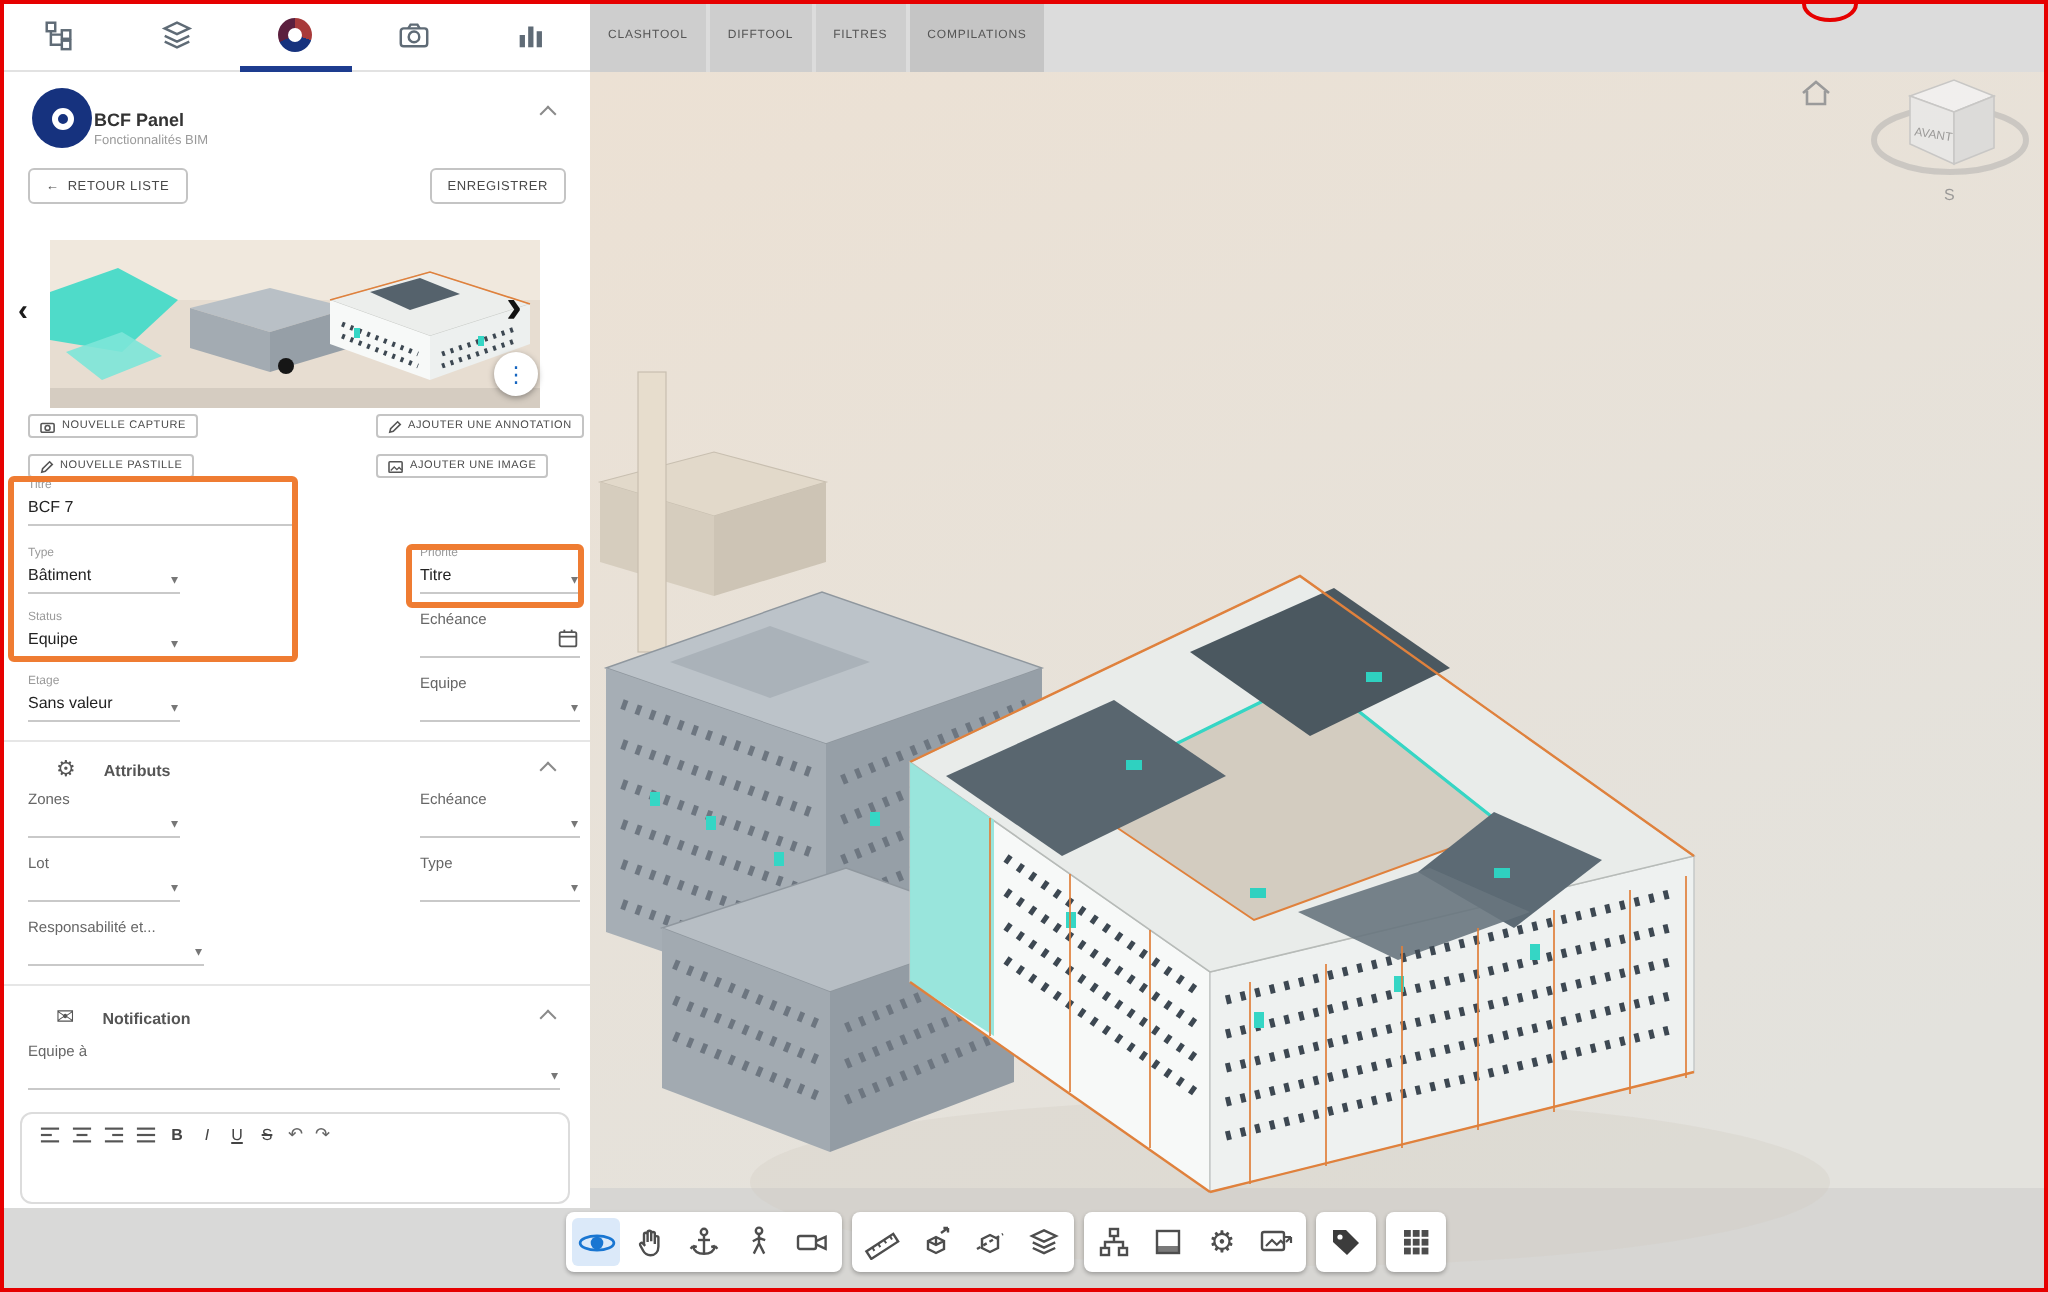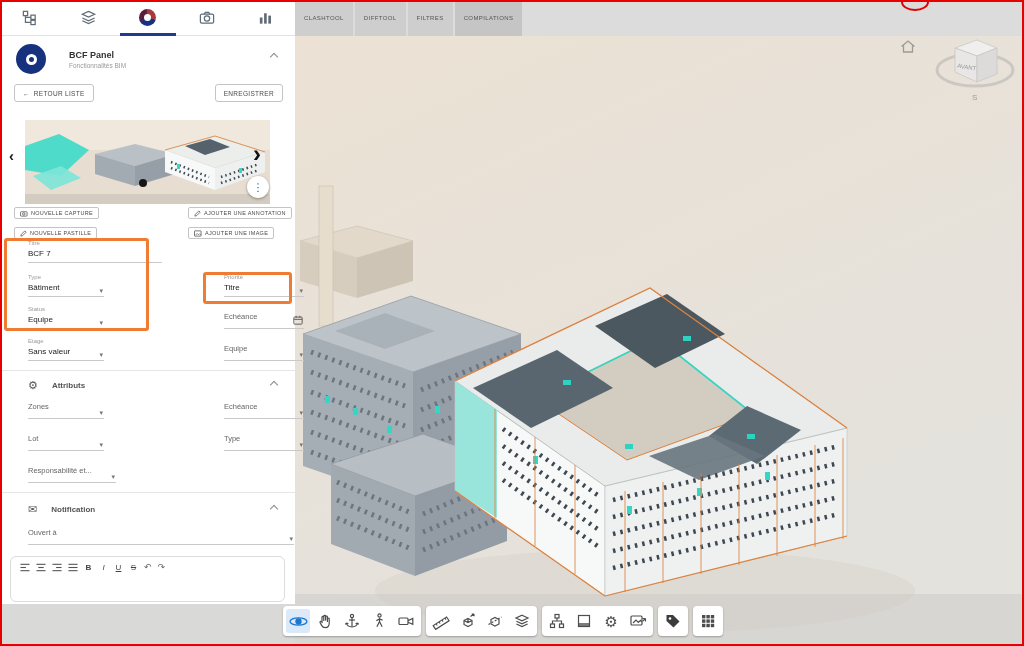--- a/index.html
+++ b/index.html
@@ -15,21 +15,21 @@
 
   
   .top-toolbar{position:absolute;left:0;top:0;width:295px;height:36px;background:#fff;border-bottom:1px solid #e2e2e2;display:flex;align-items:center;justify-content:space-around;z-index:5;}
   .tt-item{width:44px;height:36px;display:flex;align-items:center;justify-content:center;position:relative;}
   .tt-item.active::after{content:"";position:absolute;left:-6px;right:-6px;bottom:0;height:3px;background:#1d3c8f;}
   .bcf-mini{width:17px;height:17px;border-radius:50%;background:conic-gradient(#a83a3a 0 30%, #16327e 30% 68%, #5b1f3e 68% 100%);display:flex;align-items:center;justify-content:center;}
   .bcf-mini span{width:7px;height:7px;background:#fff;border-radius:50%;}
 
   
   .panel{position:absolute;left:0;top:36px;width:295px;height:568px;background:#fff;z-index:4;}
-  .panel-header{position:absolute;left:16px;top:8px;display:flex;align-items:center;gap:23px;}
+  .panel-header{position:absolute;left:16px;top:8px;display:flex;align-items:flex-end;gap:1px;}
   .bcf-badge{width:30px;height:30px;border-radius:50%;background:#16327e;display:flex;align-items:center;justify-content:center;flex:none;}
   .bcf-badge span{width:11px;height:11px;border:3px solid #fff;border-radius:50%;}
   .ph-title{font-size:9px;font-weight:bold;color:#333;}
   .ph-sub{font-size:6.5px;color:#9a9a9a;margin-top:2px;}
   .chev{display:inline-block;width:6px;height:6px;border-left:1.5px solid #8a8a8a;border-top:1.5px solid #8a8a8a;}
   .chev.up{transform:rotate(45deg);}
   .hdr-chev{position:absolute;right:18px;top:18px;}
 
   .btn-outline{position:absolute;border:1px solid #c4c4c4;border-radius:3px;background:#fff;color:#4a4a4a;font-size:6.5px;letter-spacing:.3px;display:flex;align-items:center;gap:4px;padding:0 8px;height:18px;white-space:nowrap;}
   .btn-back{left:14px;top:48px;}
@@ -40,25 +40,25 @@
   .thumb{position:absolute;left:25px;top:0;width:245px;height:84px;background:#e7ddd1;overflow:hidden;}
   .car-prev{position:absolute;left:9px;top:28px;font-size:15px;font-weight:bold;color:#1c1c1c;line-height:1;cursor:pointer;}
   .car-next{position:absolute;left:253px;top:22px;font-size:24px;font-weight:bold;color:#111;line-height:1;cursor:pointer;}
   .kebab{position:absolute;left:247px;top:56px;width:22px;height:22px;border-radius:50%;background:#fff;box-shadow:0 1px 3px rgba(0,0,0,.35);display:flex;align-items:center;justify-content:center;color:#1565c0;font-size:11px;z-index:2;}
 
   .cap-btn-1{left:14px;top:171px;}
   .cap-btn-2{left:188px;top:171px;}
   .cap-btn-3{left:14px;top:191px;}
   .cap-btn-4{left:188px;top:191px;}
 
-  .fld{position:absolute;border-bottom:1px solid #c9c9c9;height:23px;margin-left:14px;}
+  .fld{position:absolute;border-bottom:1px solid #c9c9c9;height:23px;}
   .fld .lbl{font-size:6px;color:#9a9a9a;}
   .fld .val{font-size:8px;color:#222;margin-top:2.5px;white-space:nowrap;}
   .fld .dd{position:absolute;right:1px;bottom:2px;font-size:7px;color:#777;line-height:1;}
-  .fld.inline{height:17px;display:flex;padding-bottom:3px;}
+  .fld.inline{height:17px;display:flex;align-items:flex-end;padding-bottom:14px;}
   .fld.inline .lbl2{font-size:7.5px;color:#666;white-space:nowrap;}
 
   .divider{position:absolute;left:0;width:100%;height:1px;background:#e6e6e6;}
   .sect{position:absolute;left:0;right:0;height:22px;display:flex;align-items:center;padding:0 18px 0 28px;gap:14px;}
   .sect-icon{font-size:11px;color:#555;line-height:1;}
   .sect-title{font-size:8px;color:#555;font-weight:bold;}
   .sect .chev{margin-left:auto;}
 
   .editor-box{position:absolute;left:10px;top:520px;width:275px;height:46px;border:1px solid #dcdcdc;border-radius:6px;background:#fff;}
   .editor-toolbar{display:flex;align-items:center;gap:6px;padding:6px 9px 2px 9px;}
@@ -403,21 +403,21 @@
   </div>
 
   <div class="divider" style="top:456px"></div>
   <div class="sect" style="top:462px">
     <span class="sect-icon">✉</span>
     <span class="sect-title">Notification</span>
     <span class="chev up"></span>
   </div>
 
   <div class="fld inline" style="left:14px;top:492px;width:266px">
-    <div class="lbl2">Ouvert à</div>
+    <div class="lbl2">Equipe à</div>
     <span class="dd">▾</span>
   </div>
 
   <div class="editor-box">
     <div class="editor-toolbar">
       <svg width="10" height="9" viewBox="0 0 11 9">
           <g stroke="#555" stroke-width="1.2">
             <line x1="0.5" y1="1" x2="10.5" y2="1"></line>
             <line x1="0.5" y1="4.5" x2="6.5" y2="4.5"></line>
             <line x1="0.5" y1="8" x2="10.5" y2="8"></line>

